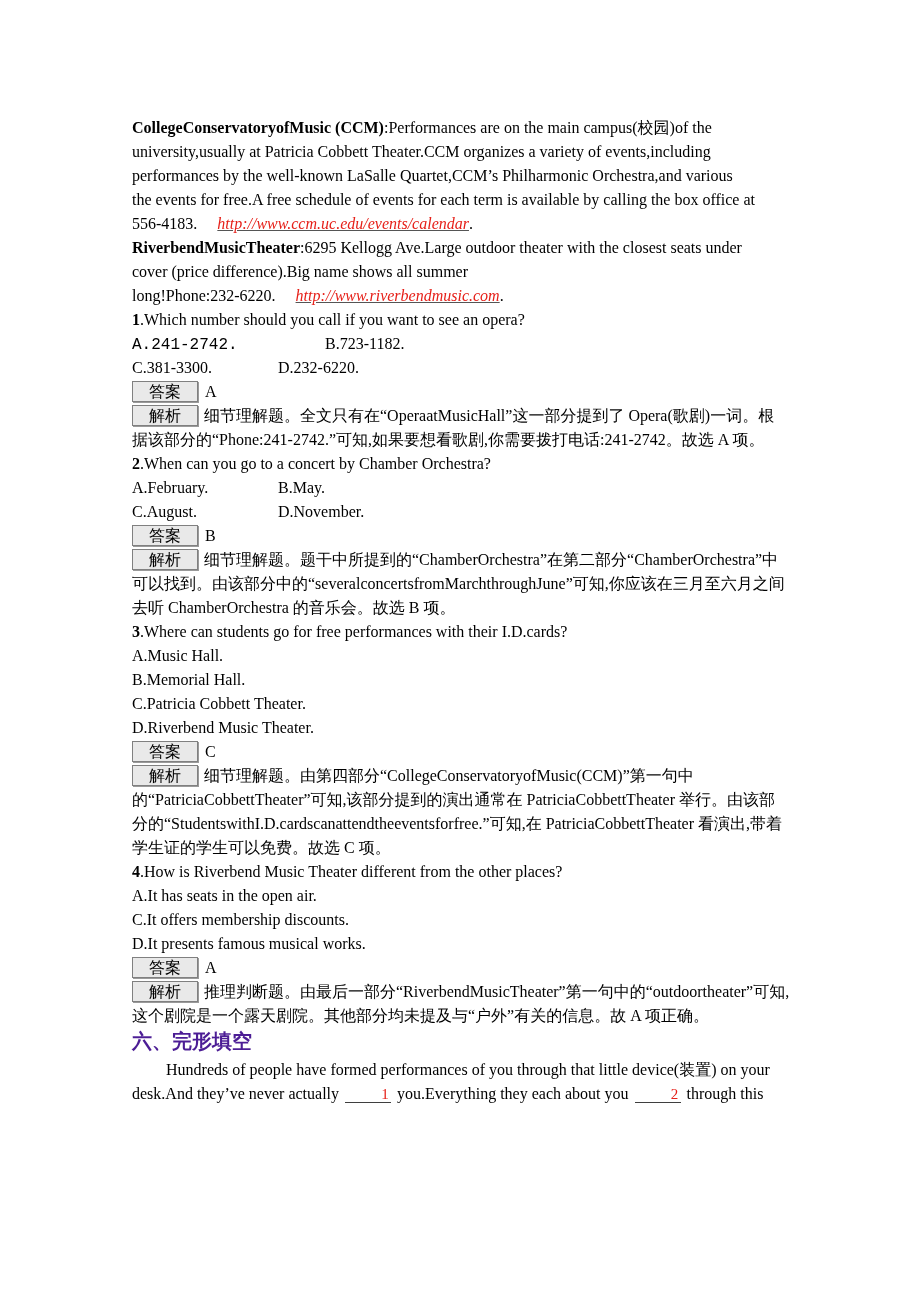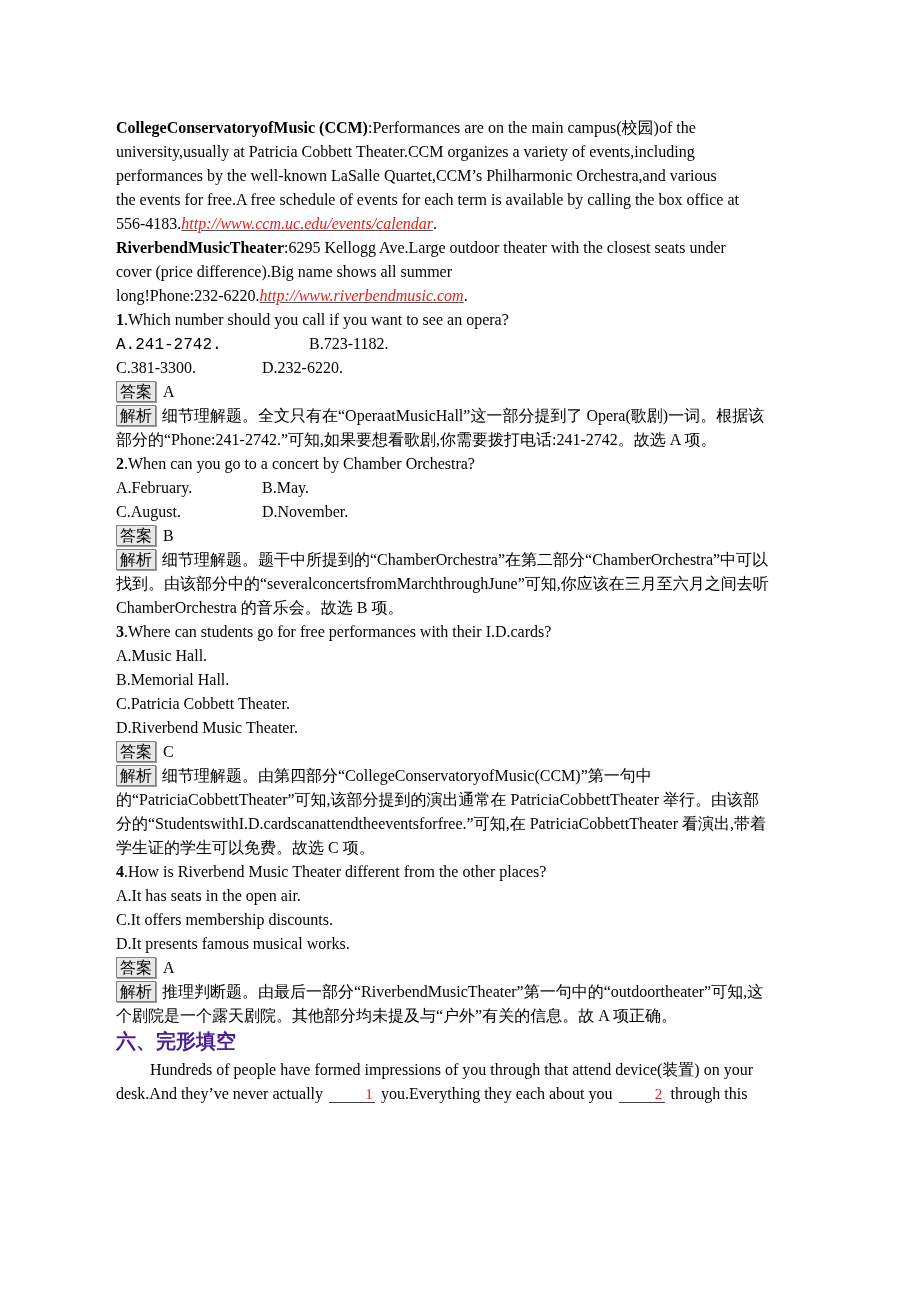--- a/index.html
+++ b/index.html
@@ -8,37 +8,38 @@
     --tag-border:#808080;
     --blank-line:#3f3f3f;
   }
   html,body{margin:0;padding:0;}
   body{
     width:920px;height:1302px;background:#ffffff;position:relative;
     font-family:"Liberation Serif","DejaVu Serif",serif;
     color:#000;overflow:hidden;
   }
   .doc{
-    position:absolute;left:116px;top:116px;width:658px;
+    position:absolute;left:132px;top:116px;width:658px;
     font-size:16px;line-height:24px;text-align:left;
   }
   .ln{height:24px;line-height:24px;white-space:nowrap;}
   .ana{line-height:24px;}
   b{font-weight:bold;}
   .lnk{
     color:var(--red);font-style:italic;
     text-decoration:underline;text-decoration-color:#555;
     cursor:pointer;
+    margin-left:20px;
   }
   .optA{display:inline-block;min-width:146px;}
   .optrow.wide .optA{min-width:193px;font-family:Liberation Mono, monospace;}
   .tag{
     display:inline-block;border:1px solid var(--tag-border);
     background:var(--tag-bg);box-shadow:1px 1px 0 #9a9a9a;
-    line-height:19px;padding:0 3px;margin-right:6px;
+    line-height:19px;padding:0 16px;margin-right:6px;
   }
   .ansv{margin-left:1px;}
   .sec-head{
     font-family:Liberation Mono, monospace;
     font-size:20px;font-weight:bold;line-height:30px;margin:0;color:#4c1d95;
   }
   .cloze{margin:0;text-indent:34px;line-height:24px;}
   .blank{
     display:inline-block;width:46px;text-align:center;
     border-bottom:1px solid var(--blank-line);
@@ -87,14 +88,14 @@
       <div>
         <div class="ln"><b>4</b><span>.How is Riverbend Music Theater different from the other places?</span></div>
         <div class="ln optrow"><span>A.It has seats in the open air.</span></div>
         <div class="ln optrow"><span>C.It offers membership discounts.</span></div>
         <div class="ln optrow"><span>D.It presents famous musical works.</span></div>
         <div class="ln"><span class="tag">答案</span><span class="ansv">A</span></div>
         <div class="ana"><span class="tag">解析</span><span>推理判断题。由最后一部分“RiverbendMusicTheater”第一句中的“outdoortheater”可知,这个剧院是一个露天剧院。其他部分均未提及与“户外”有关的信息。故 A 项正确。</span></div>
       </div>
     </div>
   <h2 class="sec-head">六、完形填空</h2>
-  <p class="cloze" id="cloze"><span>Hundreds of people have formed impressions of you through that attend device(装置) on your desk.And they’ve never actually </span><span class="blank"><span class="bnum">1</span></span><span> you.Everything they each about you </span><span class="blank"><span class="bnum">2</span></span><span> through this</span></p>
+  <p class="cloze" id="cloze"><span>Hundreds of people have formed performances of you through that little device(装置) on your desk.And they’ve never actually </span><span class="blank"><span class="bnum">1</span></span><span> you.Everything they each about you </span><span class="blank"><span class="bnum">2</span></span><span> through this</span></p>
 </div>
 
 </body></html>

